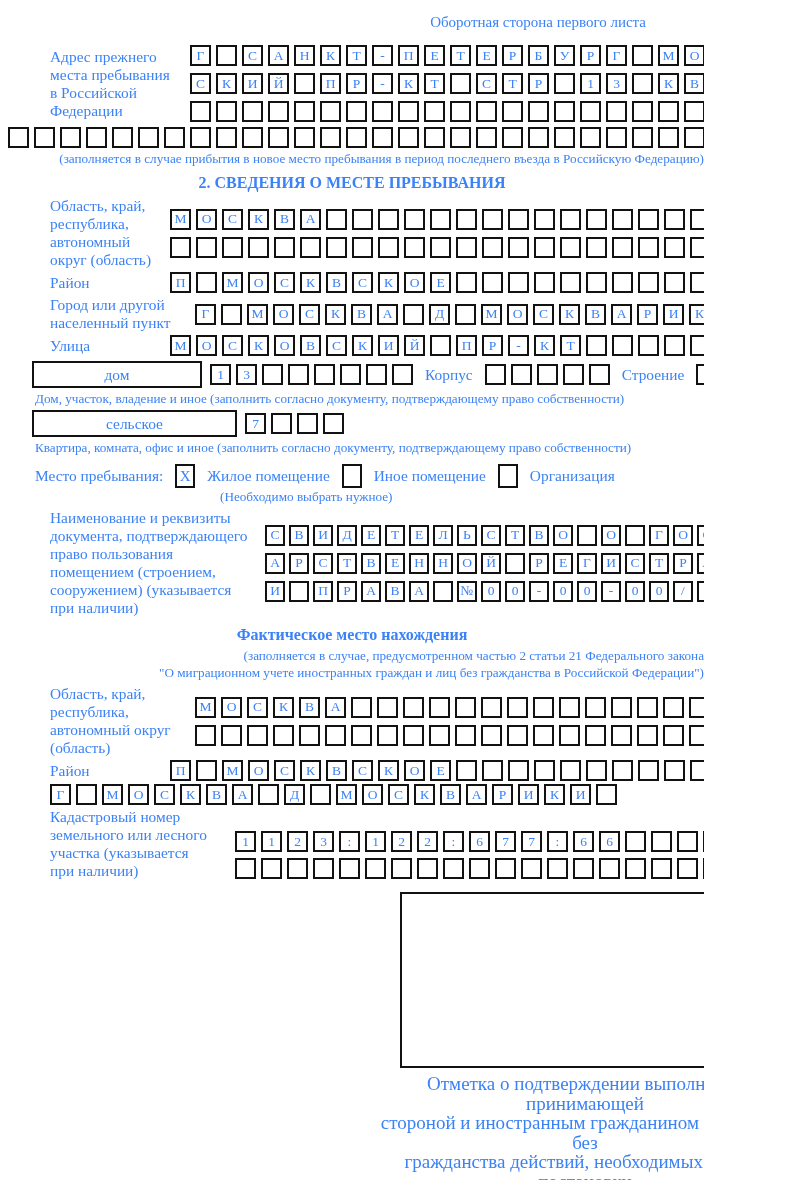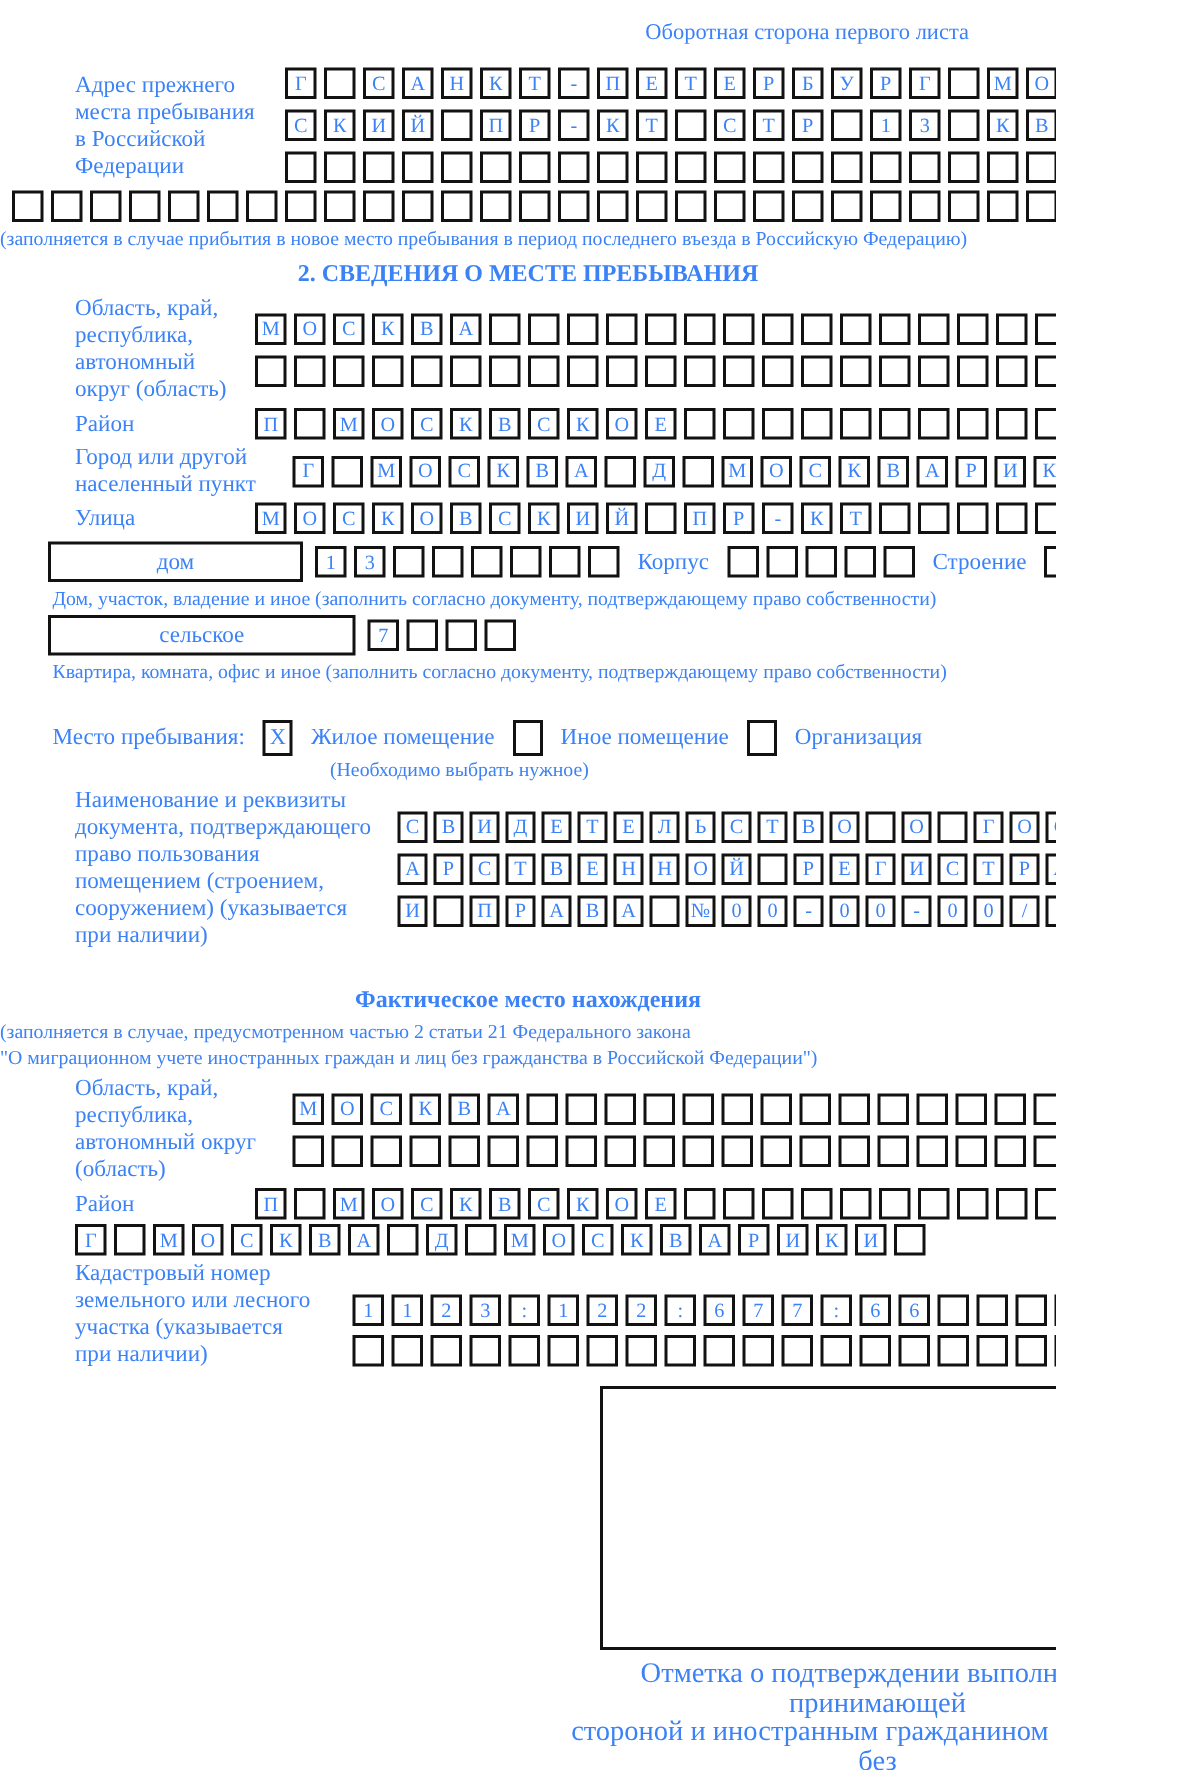--- a/index.html
+++ b/index.html
@@ -14,34 +14,34 @@
   .rows{display:flex;flex-direction:column;gap:7px;}
   .rows6{display:flex;flex-direction:column;gap:6px;}
   .cellrow{display:flex;gap:5px;}
   .cell{
     width:21px;height:21px;border:2px solid #121212;box-sizing:border-box;flex-shrink:0;
     display:flex;align-items:center;justify-content:center;font-size:13.5px;line-height:1;
   }
   .sm{gap:4px;}
   .sm .cell{width:20px;}
   .note{font-size:13.2px;line-height:17px;}
-  .center{text-align:left;}
+  .center{text-align:right;}
   .title{font-weight:bold;text-align:center;font-size:16px;line-height:20px;}
   .inlinerow{display:flex;align-items:center;margin-left:32px;gap:8px;}
   .widebox{border:2px solid #121212;height:27px;box-sizing:border-box;flex-shrink:0;
     display:flex;align-items:center;justify-content:center;font-size:15.4px;}
   .dombox{width:170px}.kvbox{width:205px}
   .inl{font-size:15.4px;margin:0 4px;}
   .mestorow{display:flex;align-items:center;gap:12px;margin-left:35px;font-size:15.4px;}
   .checkbox{width:20px;height:24px;border:2px solid #121212;box-sizing:border-box;flex-shrink:0;
     display:flex;align-items:center;justify-content:center;font-size:15px;}
   .stamp{margin:12px 0 0 400px;width:365px;height:176px;border:2px solid #121212;box-sizing:border-box;}
   .stampnote{width:430px;margin:6px 0 0 370px;text-align:center;font-size:19px;line-height:19.5px;white-space:pre-line;}
   .mt2{margin-top:2px}.mt3{margin-top:3px}.mt4{margin-top:4px}.mt5{margin-top:5px}
-  .mt6{margin-top:6px}.mt8{margin-top:24px}.mt14{margin-top:14px}
+  .mt6{margin-top:6px}.mt8{margin-top:8px}.mt14{margin-top:14px}
   .kadrows{margin-top:22px;}
   .fullrow{margin:5px 0 0 8px;}
   .subnote{margin-left:220px;}
 </style>
 </head>
 <body>
 
 <div class="page">
 
   <div class="hdr">Оборотная сторона первого листа</div>

